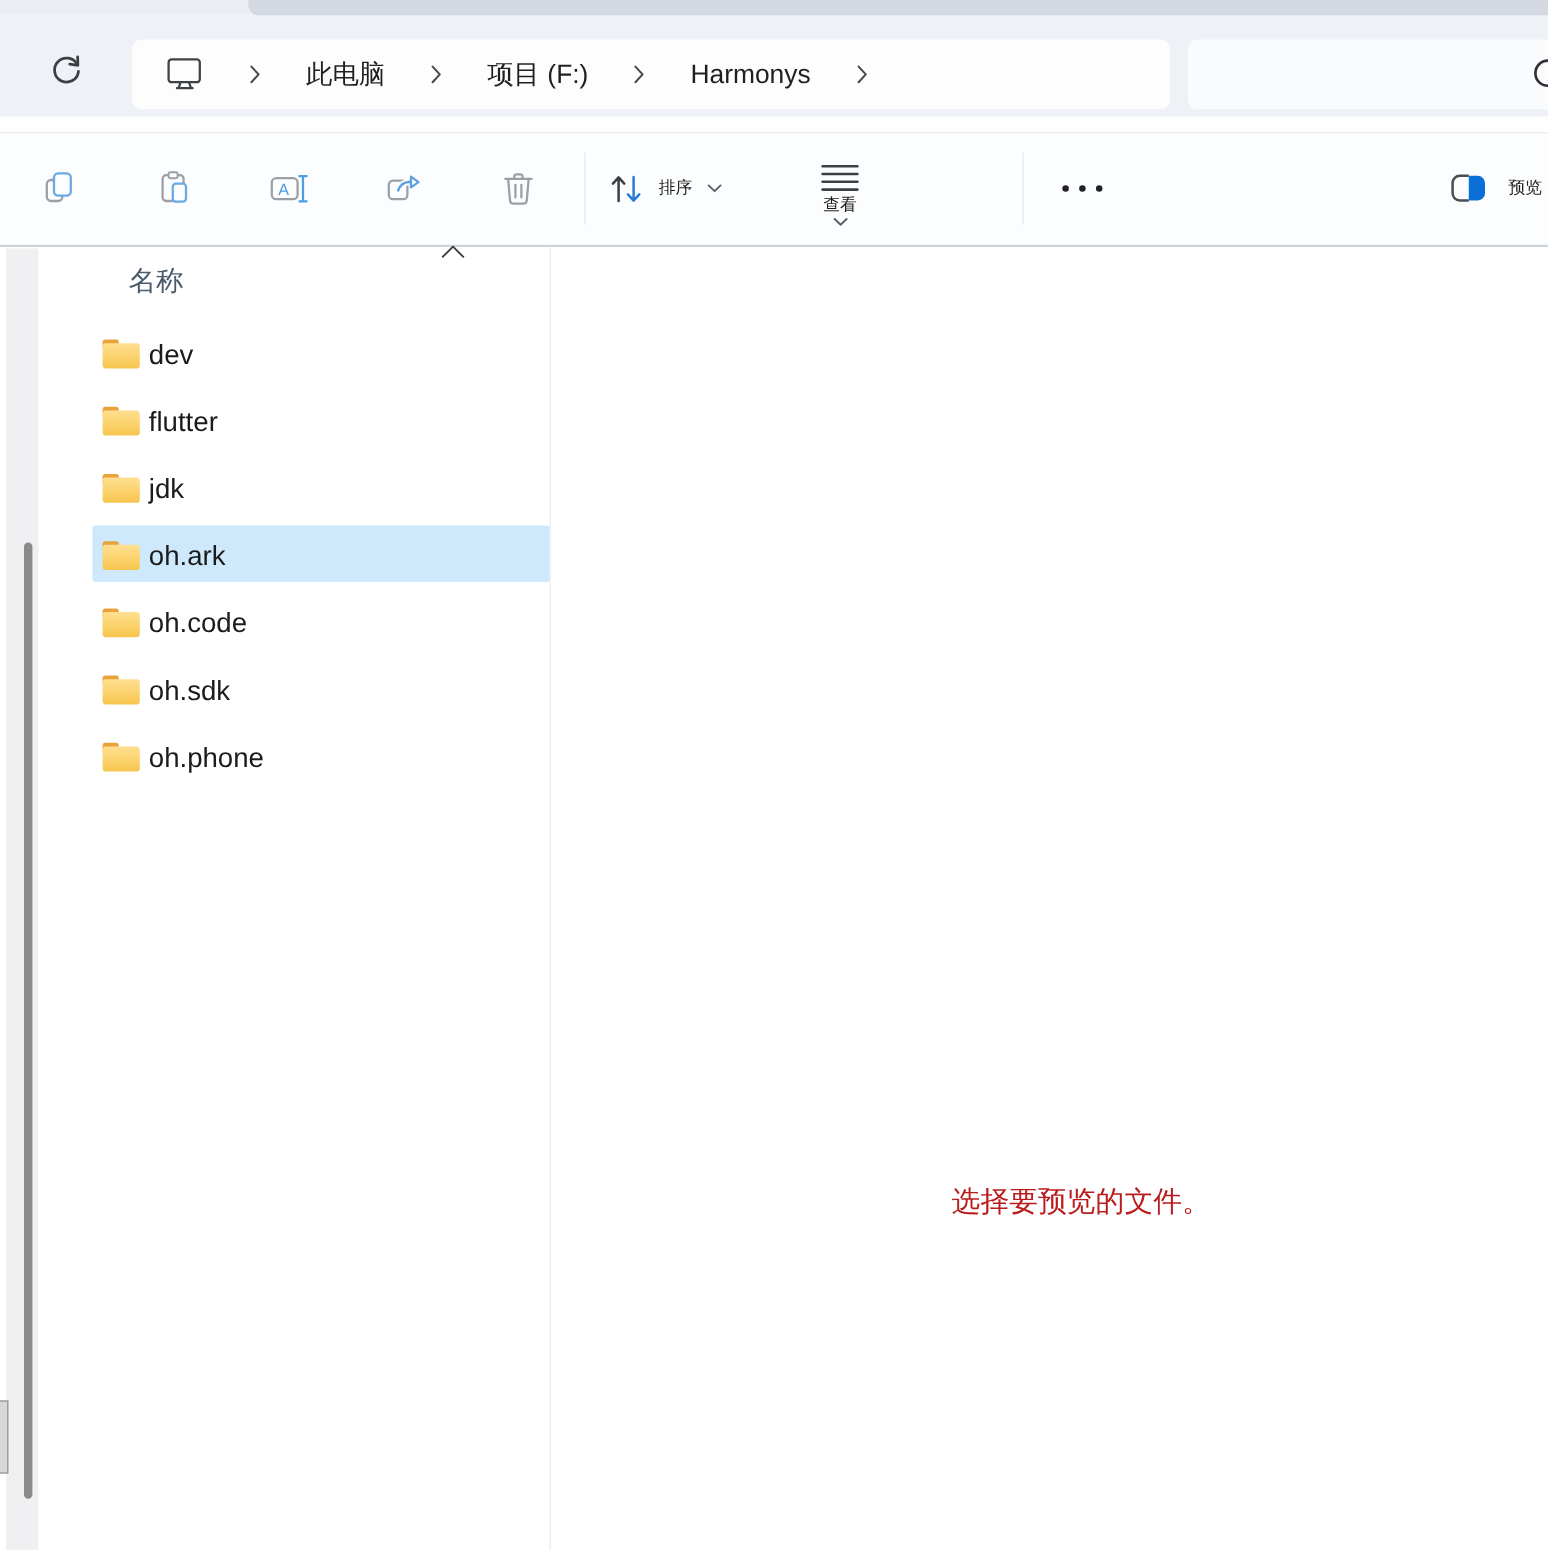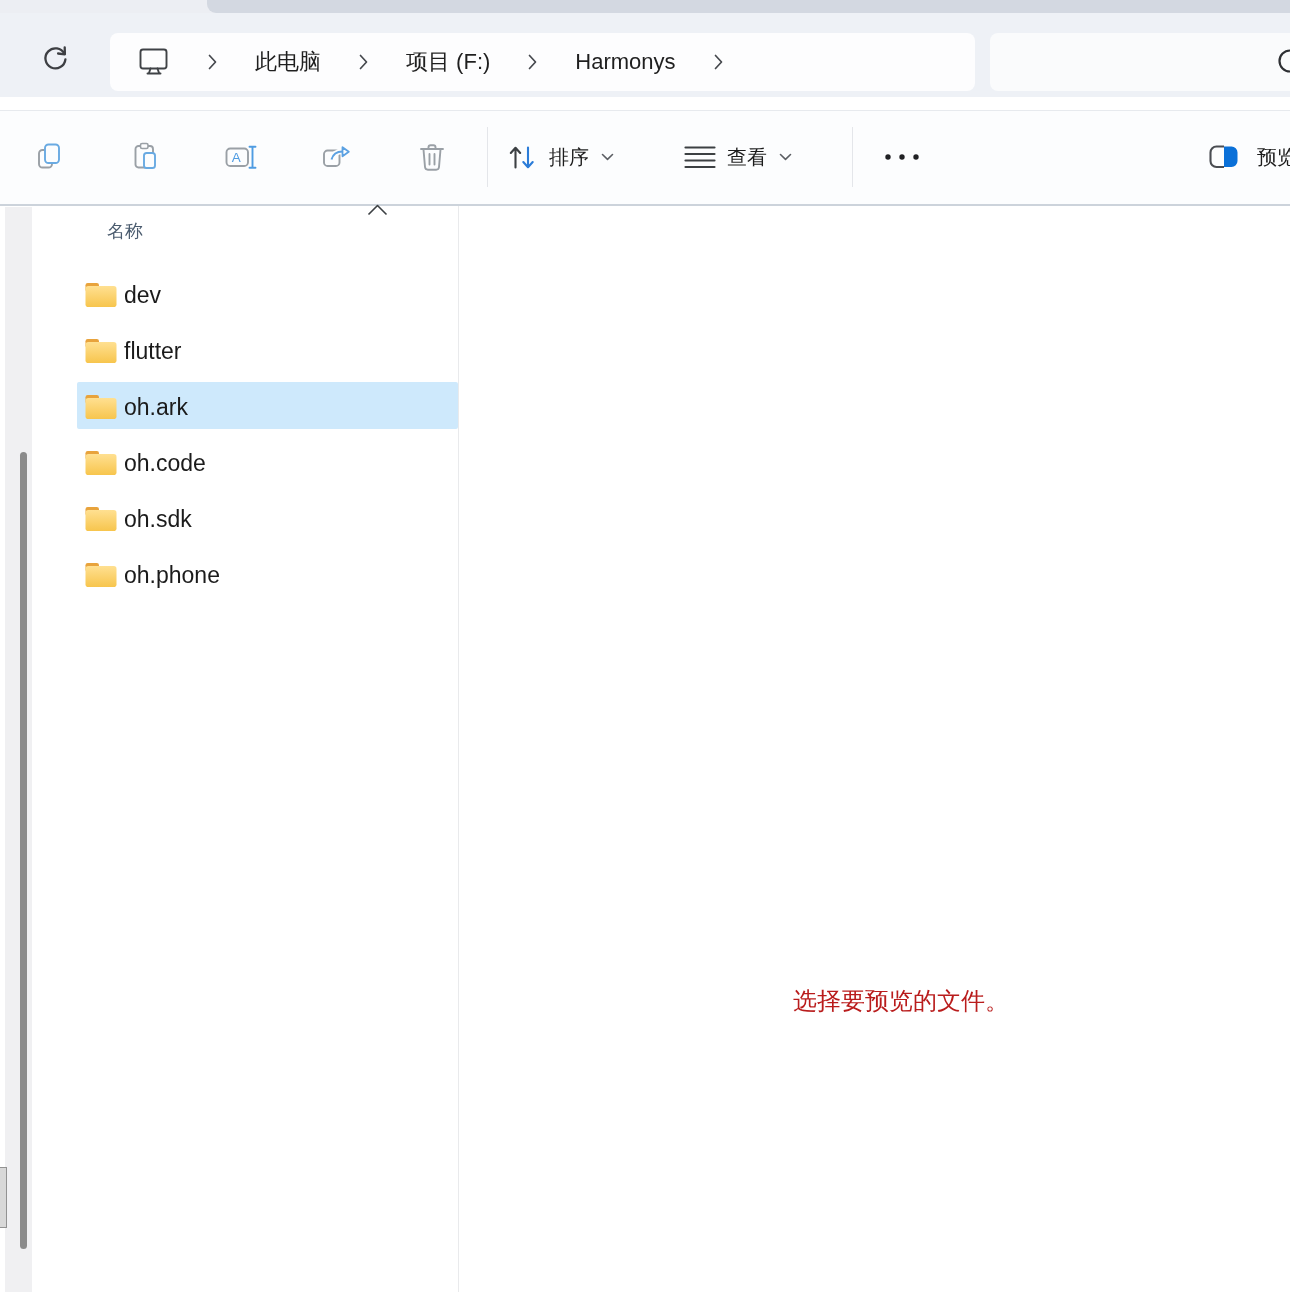--- a/index.html
+++ b/index.html
@@ -36,34 +36,34 @@
 
   
   .toolbar { position:absolute; left:0; top:110px; width:1290px; height:96px;
              background:#fcfdfe; border-top:1px solid #e7eaee; border-bottom:2px solid #ccd3db; }
   .tbtn { position:absolute; top:24px; width:44px; height:44px; border:none; background:transparent;
           display:flex; align-items:center; justify-content:center; cursor:pointer; border-radius:5px; }
   .vdiv { position:absolute; top:16px; width:1px; height:60px; background:#e4e6ea; }
   .txtbtn { position:absolute; top:24px; height:44px; display:flex; align-items:center;
             column-gap:11px; border:none; background:transparent; cursor:pointer;
             font-family:"Liberation Sans", sans-serif; }
-  .txtbtn .lbl { font-size:20px; color:#1c1c1c; white-space:nowrap; }
+  .txtbtn .lbl { font-size:14px; color:#1c1c1c; white-space:nowrap; }
 
   
   .main { position:absolute; left:0; top:206px; width:1290px; height:1086px; background:#ffffff; }
 
   
   .rail-track { position:absolute; left:5px; top:1px; width:27px; height:1085px; background:#f0f0f2; }
   .rail-thumb { position:absolute; left:20px; top:246px; width:7px; height:797px;
                 background:#8b8b8b; border-radius:4px; }
   .rail-box { position:absolute; left:-3px; top:961px; width:10px; height:61px;
               background:#d8d8d8; border:1px solid #929292; }
 
   
-  .list-header-label { position:absolute; left:107px; top:13px; font-size:18px; color:#4a5b6e; cursor:pointer; }
+  .list-header-label { position:absolute; left:107px; top:13px; font-size:23px; color:#4a5b6e; cursor:pointer; }
   .sort-caret { position:absolute; left:366px; top:-4px; }
   .rows { position:absolute; left:44px; top:61px; width:414px; }
   .row { position:relative; height:56px; cursor:pointer; }
   .row .hl { position:absolute; left:33px; right:0; top:3px; bottom:6px; background:#cee9fc; border-radius:2px; }
   .row .ficon { position:absolute; left:41px; top:14px; }
   .row .fname { position:absolute; left:80px; top:0; line-height:56px; font-size:23px; color:#1b1b1b; white-space:nowrap; }
   .pane-divider { position:absolute; left:458px; top:0; width:1px; height:1086px; background:#e9eaec; }
 
   
   .preview-msg { position:absolute; left:901px; top:779px; transform:translateX(-50%);
@@ -191,21 +191,21 @@
       </svg>
     </span>
     <span class="lbl">排序</span>
     <span>
       <svg width="15" height="10" viewBox="0 0 15 10">
           <path d="M2.5 2.5 l5 4.8 5-4.8" fill="none" stroke="#5b5e63" stroke-width="1.6" stroke-linecap="round" stroke-linejoin="round"></path>
         </svg>
     </span>
   </button>
 
-  <button class="txtbtn" style="left:684px;">
+  <button class="txtbtn" style="left:684px;flex-direction:column;">
     <span>
       <svg width="32" height="27" viewBox="0 0 32 27">
         <path d="M1.5 3.5 h29 M1.5 10 h29 M1.5 16.5 h29 M1.5 23 h29" stroke="#3c4043" stroke-width="2.2" stroke-linecap="round"></path>
       </svg>
     </span>
     <span class="lbl">查看</span>
     <span>
       <svg width="15" height="10" viewBox="0 0 15 10">
           <path d="M2.5 2.5 l5 4.8 5-4.8" fill="none" stroke="#5b5e63" stroke-width="1.6" stroke-linecap="round" stroke-linejoin="round"></path>
         </svg>
@@ -276,20 +276,35 @@
               </linearGradient>
             </defs>
         <rect x="0.5" y="2" width="13.5" height="9" rx="2.2" fill="#e8a33c"></rect>
             <rect x="0.5" y="5" width="31" height="21" rx="2.8" fill="url(#fg1)"></rect>
           </svg>
       </span>
       <span class="fname">flutter</span>
     </div>
 
 
+    <div class="row">
+      <span class="ficon">
+        <svg width="32" height="28" viewBox="0 0 32 28">
+            <defs>
+              <linearGradient id="fg3" x1="0" y1="0" x2="0" y2="1">
+                <stop offset="0" stop-color="#ffe091"></stop>
+                <stop offset="1" stop-color="#f7c54d"></stop>
+              </linearGradient>
+            </defs>
+        <rect x="0.5" y="2" width="13.5" height="9" rx="2.2" fill="#e8a33c"></rect>
+            <rect x="0.5" y="5" width="31" height="21" rx="2.8" fill="url(#fg3)"></rect>
+          </svg>
+      </span>
+      <span class="fname">jdk</span>
+    </div>
 
     <div class="row">
       <div class="hl"></div>
       <span class="ficon">
         <svg width="32" height="28" viewBox="0 0 32 28">
             <defs>
               <linearGradient id="fg4" x1="0" y1="0" x2="0" y2="1">
                 <stop offset="0" stop-color="#ffe091"></stop>
                 <stop offset="1" stop-color="#f7c54d"></stop>
               </linearGradient>

